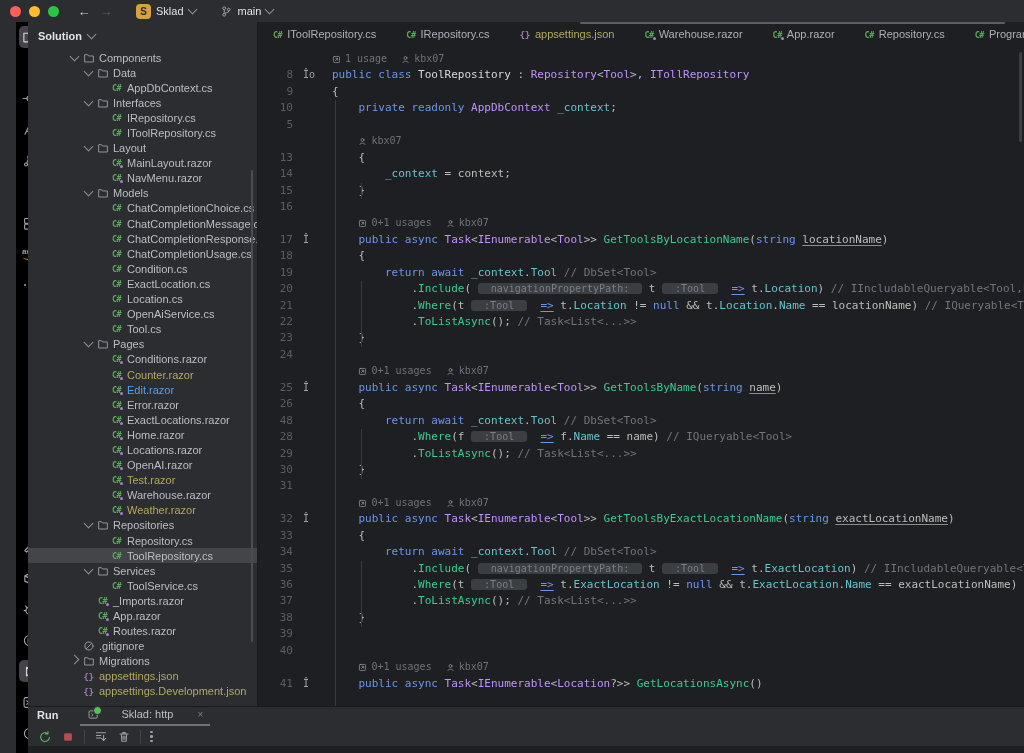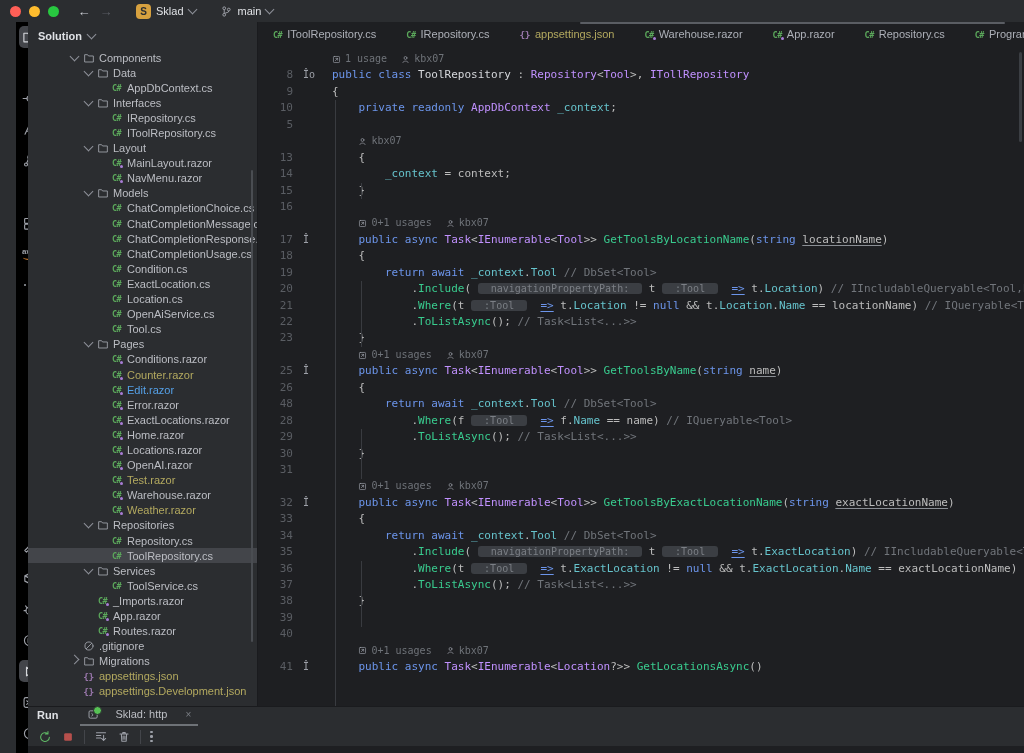--- a/index.html
+++ b/index.html
@@ -70,21 +70,21 @@
   .tk-arw{color:#6c95eb;text-decoration:underline;text-underline-offset:2px}
   .tk-chip{background:#3b3e43;color:#7b7f85;border-radius:3px;padding:0 13px;font-size:10px}
   .meta-line{color:#6f7379;font-size:10px;display:flex;align-items:center}
   .meta-item{display:inline-flex;align-items:center;gap:4px;margin-right:14px;cursor:default}
   .guide{position:absolute;width:1px;background:#393b40}
   .ed-scrollbar{position:absolute;right:2px;top:30px;width:3px;height:90px;background:#3b3e43;border-radius:2px}
   
   .runpanel{position:absolute;left:28px;right:0;bottom:0;height:47px;background:#2b2d30;border-top:1px solid #1a1b1e;box-sizing:border-box}
   .run-header{height:19px;display:flex;align-items:center;padding-left:9px}
   .run-title{font-weight:bold;color:#dfe1e5;margin-right:22px;padding-bottom:3px}
-  .run-tab{display:flex;align-items:center;gap:15px;padding:0 7px 3px 7px;border-bottom:2px solid #6e7277;color:#bcbec4;position:relative}
+  .run-tab{display:flex;align-items:center;gap:21px;padding:0 7px 3px 7px;border-bottom:2px solid #6e7277;color:#bcbec4;position:relative}
   .run-tab .close{color:#7b7f85;font-size:10px;margin-left:3px}
   .run-toolbar{height:21px;display:flex;align-items:center;gap:9px;padding-left:10px}
   .run-toolbar .divider{width:1px;height:14px;background:#43454a}
   .bottom-strip{position:absolute;left:0;right:0;bottom:0;height:7px;background:#1e1f22}
   .aws-ico{font-size:8px;font-weight:bold;color:#9da0a8;line-height:6px;display:flex;flex-direction:column;align-items:center}
   .aws-ico b{display:block;width:13px;height:4px;border:1.3px solid #e58a33;border-top:none;border-left:none;border-right:none;border-radius:0 0 50% 50%}
 </style>
 </head>
 <body>
 
@@ -631,20 +631,21 @@
                   <circle cx="8" cy="5.3" r="2.6"></circle>
                   <path d="M3.2 13.4c.9-3.6 8.7-3.6 9.6 0"></path>
                 </svg></span><span>kbx07</span></span></div></div>
         <div class="code-row"><div class="gutter"><div class="lnum">17</div><div class="gicon">Î</div></div><div class="ctext"><span class="tk-kw">    public async </span><span class="tk-ty">Task</span><span class="tk-pln">&lt;</span><span class="tk-ty">IEnumerable</span><span class="tk-pln">&lt;</span><span class="tk-ty">Tool</span><span class="tk-pln">&gt;&gt; </span><span class="tk-mth">GetToolsByLocationName</span><span class="tk-pln">(</span><span class="tk-kw">string</span><span class="tk-pln"> </span><span class="tk-par">locationName</span><span class="tk-pln">)</span></div></div>
         <div class="code-row"><div class="gutter"><div class="lnum">18</div><div class="gicon"></div></div><div class="ctext"><span class="tk-pln">    {</span></div></div>
         <div class="code-row"><div class="gutter"><div class="lnum">19</div><div class="gicon"></div></div><div class="ctext"><span class="tk-pln">        </span><span class="tk-kw">return await </span><span class="tk-fld">_context</span><span class="tk-pln">.</span><span class="tk-fld">Tool</span><span class="tk-inl"> // DbSet&lt;Tool&gt;</span></div></div>
         <div class="code-row"><div class="gutter"><div class="lnum">20</div><div class="gicon"></div></div><div class="ctext"><span class="tk-pln">            .</span><span class="tk-mth">Include</span><span class="tk-pln">( </span><span class="tk-chip">navigationPropertyPath:</span><span class="tk-pln"> t </span><span class="tk-chip">:Tool</span><span class="tk-pln">  </span><span class="tk-arw">=&gt;</span><span class="tk-pln"> t.</span><span class="tk-fld">Location</span><span class="tk-pln">)</span><span class="tk-inl"> // IIncludableQueryable&lt;Tool,Location?&gt;</span></div></div>
         <div class="code-row"><div class="gutter"><div class="lnum">21</div><div class="gicon"></div></div><div class="ctext"><span class="tk-pln">            .</span><span class="tk-mth">Where</span><span class="tk-pln">(t </span><span class="tk-chip">:Tool</span><span class="tk-pln">  </span><span class="tk-arw">=&gt;</span><span class="tk-pln"> t.</span><span class="tk-fld">Location</span><span class="tk-pln"> != </span><span class="tk-kw">null</span><span class="tk-pln"> &amp;&amp; t.</span><span class="tk-fld">Location</span><span class="tk-pln">.</span><span class="tk-fld">Name</span><span class="tk-pln"> == locationName)</span><span class="tk-inl"> // IQueryable&lt;Tool&gt;</span></div></div>
         <div class="code-row"><div class="gutter"><div class="lnum">22</div><div class="gicon"></div></div><div class="ctext"><span class="tk-pln">            .</span><span class="tk-mth">ToListAsync</span><span class="tk-pln">();</span><span class="tk-inl"> // Task&lt;List&lt;...&gt;&gt;</span></div></div>
         <div class="code-row"><div class="gutter"><div class="lnum">23</div><div class="gicon"></div></div><div class="ctext"><span class="tk-pln">    }</span></div></div>
+        <div class="code-row"><div class="gutter"><div class="lnum">24</div><div class="gicon"></div></div><div class="ctext"></div></div>
         <div class="code-row"><div class="gutter"><div class="lnum"></div><div class="gicon"></div></div><div class="ctext meta-line" style="padding-left: 26.468px;"><span class="meta-item"><span class="icon"><svg width="9" height="9" viewBox="0 0 16 16" fill="none" stroke="currentColor" stroke-width="1.2" stroke-linecap="round" stroke-linejoin="round">
                   <rect x="2.6" y="2.6" width="10.8" height="10.8" rx="1.4"></rect>
                   <path d="M6 10l4-4 M10 9.2V6H6.8"></path>
                 </svg></span><span>0+1 usages</span></span><span class="meta-item"><span class="icon"><svg width="9" height="9" viewBox="0 0 16 16" fill="none" stroke="currentColor" stroke-width="1.2" stroke-linecap="round" stroke-linejoin="round">
                   <circle cx="8" cy="5.3" r="2.6"></circle>
                   <path d="M3.2 13.4c.9-3.6 8.7-3.6 9.6 0"></path>
                 </svg></span><span>kbx07</span></span></div></div>
         <div class="code-row"><div class="gutter"><div class="lnum">25</div><div class="gicon">Î</div></div><div class="ctext"><span class="tk-kw">    public async </span><span class="tk-ty">Task</span><span class="tk-pln">&lt;</span><span class="tk-ty">IEnumerable</span><span class="tk-pln">&lt;</span><span class="tk-ty">Tool</span><span class="tk-pln">&gt;&gt; </span><span class="tk-mth">GetToolsByName</span><span class="tk-pln">(</span><span class="tk-kw">string</span><span class="tk-pln"> </span><span class="tk-par">name</span><span class="tk-pln">)</span></div></div>
         <div class="code-row"><div class="gutter"><div class="lnum">26</div><div class="gicon"></div></div><div class="ctext"><span class="tk-pln">    {</span></div></div>
         <div class="code-row"><div class="gutter"><div class="lnum">48</div><div class="gicon"></div></div><div class="ctext"><span class="tk-pln">        </span><span class="tk-kw">return await </span><span class="tk-fld">_context</span><span class="tk-pln">.</span><span class="tk-fld">Tool</span><span class="tk-inl"> // DbSet&lt;Tool&gt;</span></div></div>

